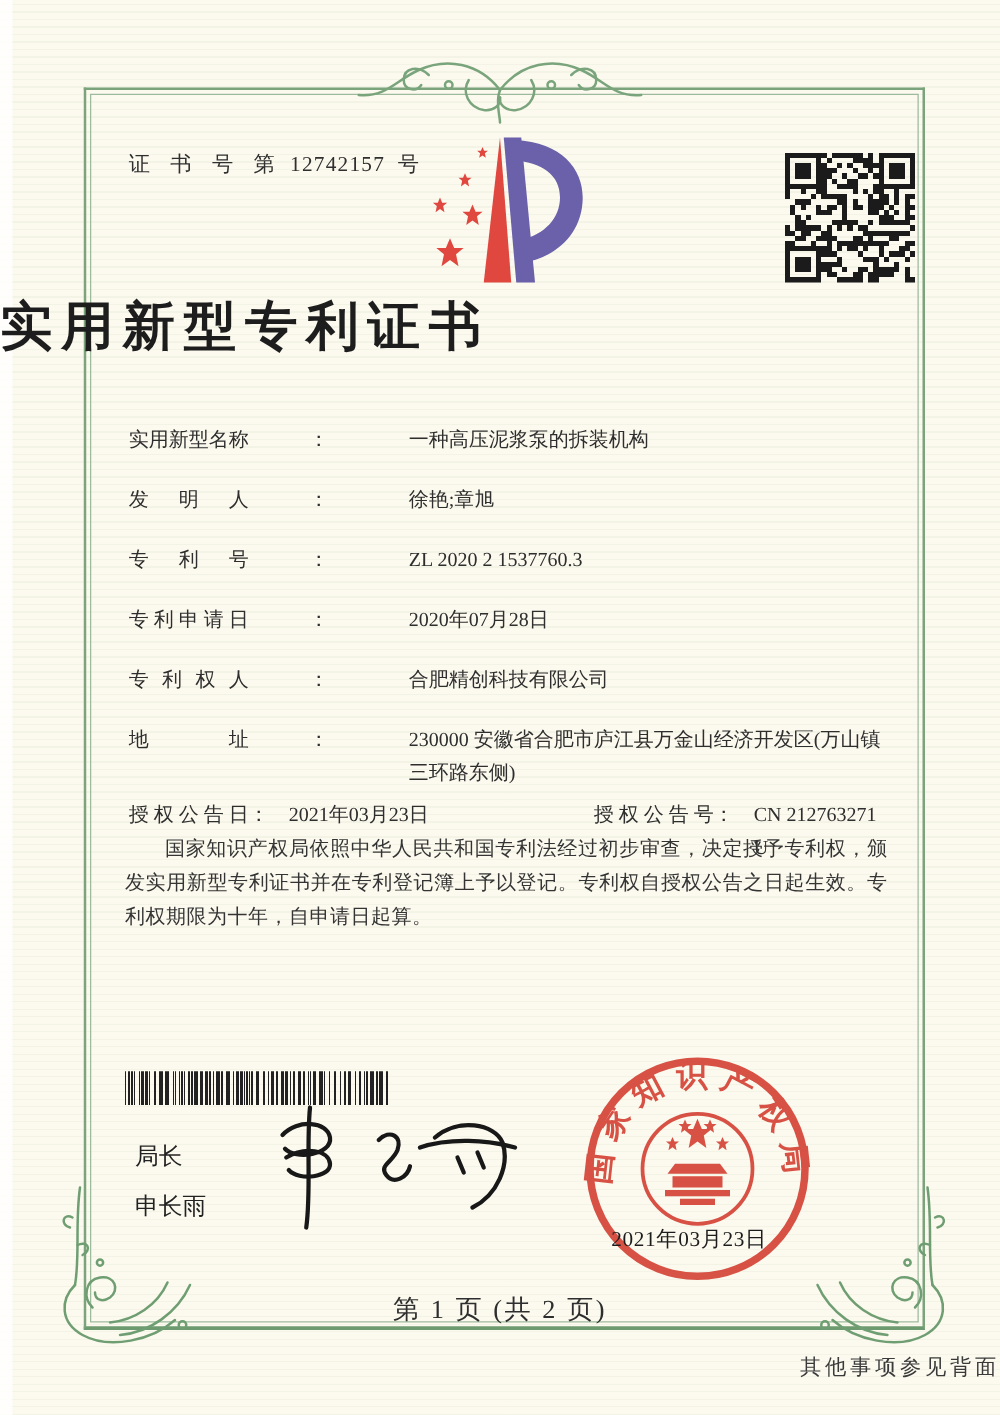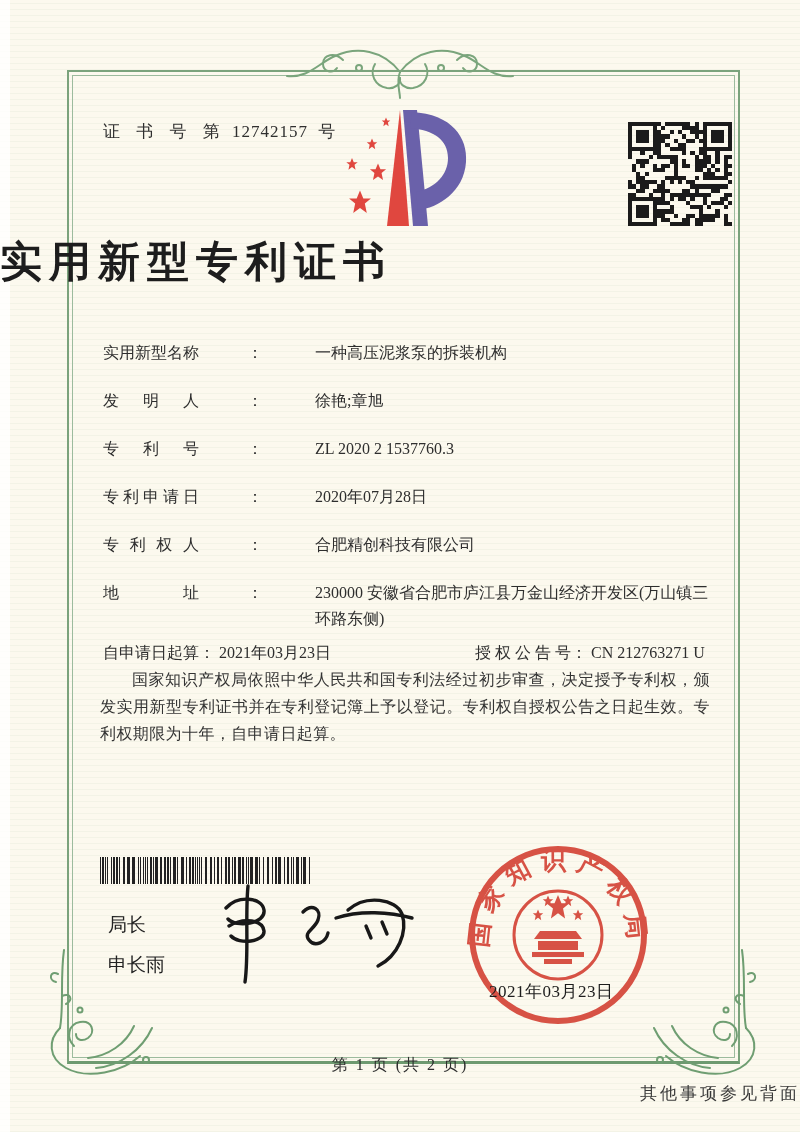--- a/index.html
+++ b/index.html
@@ -29,41 +29,41 @@
   .qr{position:absolute;left:628px;top:122px;width:104px;height:104px;}
 
   .title{position:absolute;left:0;right:0;top:241px;text-align:left;
        font-size:42px;font-weight:700;letter-spacing:7px;color:#1d1d1d;line-height:1;}
 
   .fields{position:absolute;left:103px;top:340px;right:88px;font-size:16px;color:#2e2e2e;}
   .frow{display:flex;line-height:26px;margin-bottom:22px;gap:48px;}
   .frow.addr{margin-bottom:8px;}
   .flabel{display:inline-block;width:96px;text-align:justify;text-align-last:justify;text-justify:inter-character;flex:0 0 96px;}
   .fcolon{flex:0 0 14px;}
-  .fvalue{margin-left:4px;flex:1;}
+  .fvalue{margin-left:16px;flex:1;}
   .frow.double{display:flex;}
   .fcol2{display:flex;margin-left:56px;}
   .fcol1{display:flex;flex:0 0 268px;}
 
   .paras{position:absolute;left:100px;right:90px;top:666px;font-size:16px;color:#343434;
        line-height:27px;letter-spacing:.4px;text-align:justify;}
   .paras p{margin:0 0 4px 0;text-indent:2em;}
 
   .barcode{position:absolute;left:100px;top:857px;width:212px;height:27px;}
 
   .sig-block{position:absolute;left:108px;top:912px;font-size:19px;color:#222;
        font-family:"Liberation Sans","DejaVu Sans",sans-serif;}
   .sig-block .role{margin-bottom:14px;}
   .sig-svg{position:absolute;left:208px;top:872px;}
 
   .seal{position:absolute;left:466px;top:843px;width:184px;height:184px;}
   .seal-date{position:absolute;left:489px;top:980px;width:170px;font-size:17px;color:#1c1c1c;
        letter-spacing:.5px;z-index:5;}
 
-  .page-num{position:absolute;left:0;right:0;top:1033px;text-align:center;font-size:16px;color:#2e2e2e;letter-spacing:2px;margin-top:22px;}
+  .page-num{position:absolute;left:0;right:0;top:1033px;text-align:center;font-size:21px;color:#2e2e2e;letter-spacing:2px;}
   .back-note{position:absolute;left:0;right:0;top:1082px;text-align:right;font-size:17px;color:#3a3a3a;letter-spacing:3px;}
 </style>
 </head>
 <body>
 
 <div class="texture"></div>
 <div class="page-edge"></div>
 
 <div class="frame"></div>
 
@@ -492,21 +492,21 @@
       <span class="fcolon">：</span>
     <span class="fvalue">合肥精创科技有限公司</span>
   </div>
   <div class="frow addr">
     <span class="flabel">地址</span>
       <span class="fcolon">：</span>
     <span class="fvalue">230000 安徽省合肥市庐江县万金山经济开发区(万山镇三环路东侧)</span>
   </div>
   <div class="frow double">
     <span class="fcol1">
-      <span class="flabel">自申请日起算</span>
+      <span class="flabel">授权公告日</span>
         <span class="fcolon">：</span>
       <span class="fvalue">2021年03月23日</span>
     </span>
     <span class="fcol2">
       <span class="flabel">授权公告号</span>
         <span class="fcolon">：</span>
       <span class="fvalue">CN 212763271 U</span>
     </span>
   </div>
 </div>

